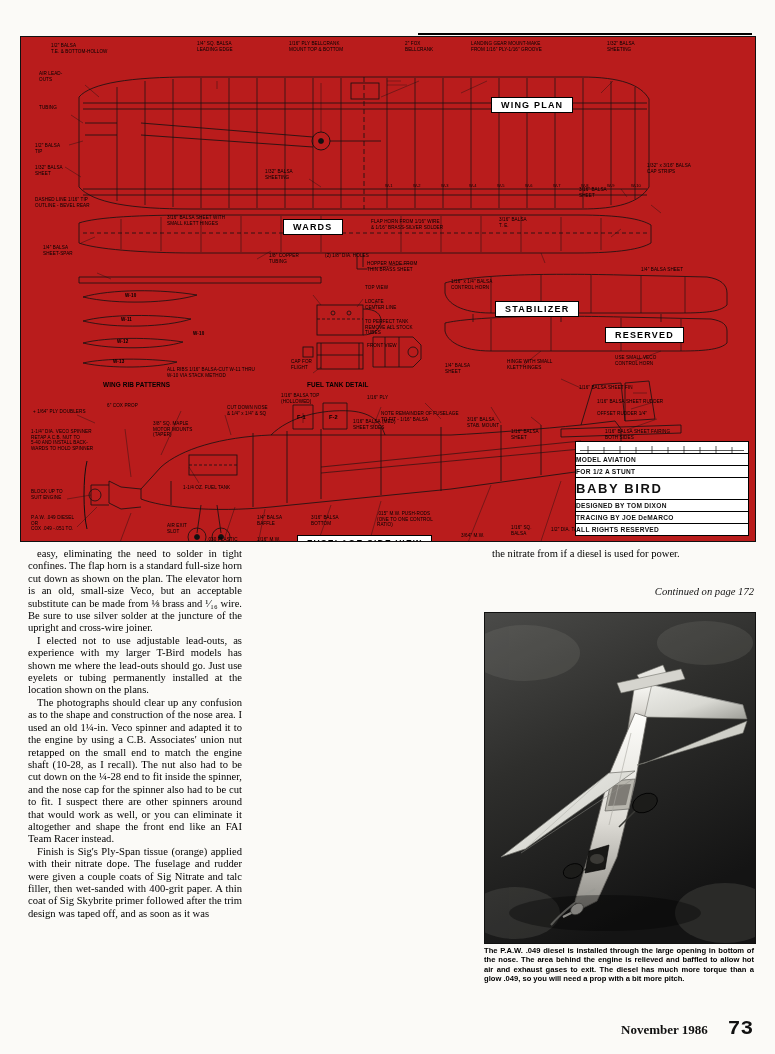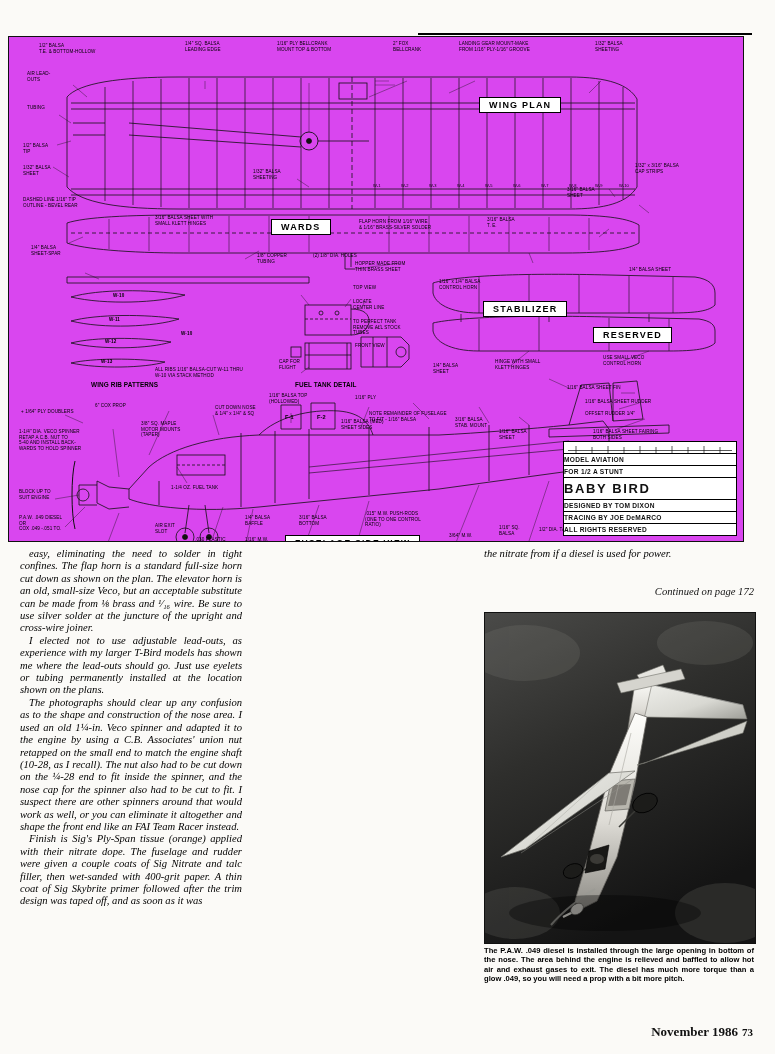--- a/index.html
+++ b/index.html
@@ -19,23 +19,23 @@
     font-family:"Liberation Serif", serif;
     font-weight:bold;font-size:14.5px;letter-spacing:.1px;
     color:#000;
   }
   .hdr-rule{
     position:absolute;left:418px;top:33px;width:334px;height:2px;background:#000;
   }
 
   
   .plan{
-    position:absolute;left:8px;top:36px;width:734px;height:504px;
+    position:absolute;left:20px;top:36px;width:734px;height:504px;
     border:1.5px solid #111;
-    background:#d946ef;
+    background:#b91c1c;
     overflow:hidden;
   }
   .plan-inner{position:absolute;inset:0;}
 
   svg.draw{position:absolute;left:0;top:0;width:734px;height:504px;}
 
   .lbl{
     position:absolute;
     font-family:"Liberation Sans", sans-serif;
     font-size:4.6px;
@@ -71,21 +71,21 @@
 
   
   .col{
     position:absolute;
     font-family:"Liberation Serif", serif;
     font-size:10.6px;
     line-height:12.4px;
     text-align:justify;
     color:#000;
   }
-  .col p{margin:0 0 0 0;text-indent:9px;font-style:italic;}
+  .col p{margin:0 0 0 8px;text-indent:9px;}
   .col p.first{text-indent:9px;}
   .col1{left:20px;top:548px;width:222px;}
   .col2{left:252px;top:548px;width:222px;}
   .col3{left:484px;top:548px;width:270px;}
   .contd{
     position:absolute;left:484px;top:586px;width:270px;
     text-align:right;font-style:italic;font-size:10.6px;
     font-family:"Liberation Serif", serif;
   }
 
@@ -102,21 +102,21 @@
     font-size:7.6px;line-height:9.4px;font-weight:bold;
     color:#000;text-align:justify;
   }
 
   
   .footer{
     position:absolute;right:22px;bottom:14px;
     font-family:"Liberation Serif", serif;
     font-size:13px;font-weight:bold;
   }
-  .footer .pg{font-size:11px;margin-left:4px;}
+  .footer .pg{font-size:21px;margin-left:20px;font-family:Liberation Mono, monospace;}
 </style>
 </head>
 <body>
 
 <div class="page">
 
   <div class="hdr-rule"></div>
 
   <div class="plan">
     <div class="plan-inner">

